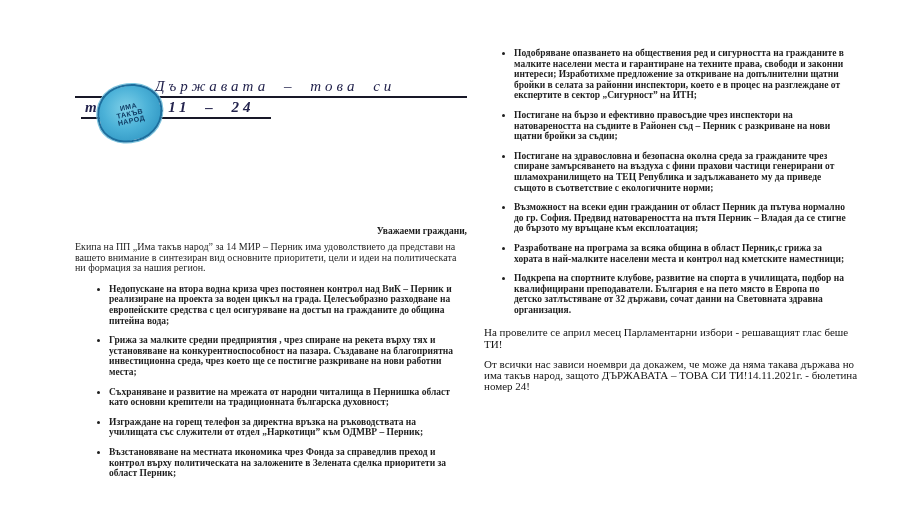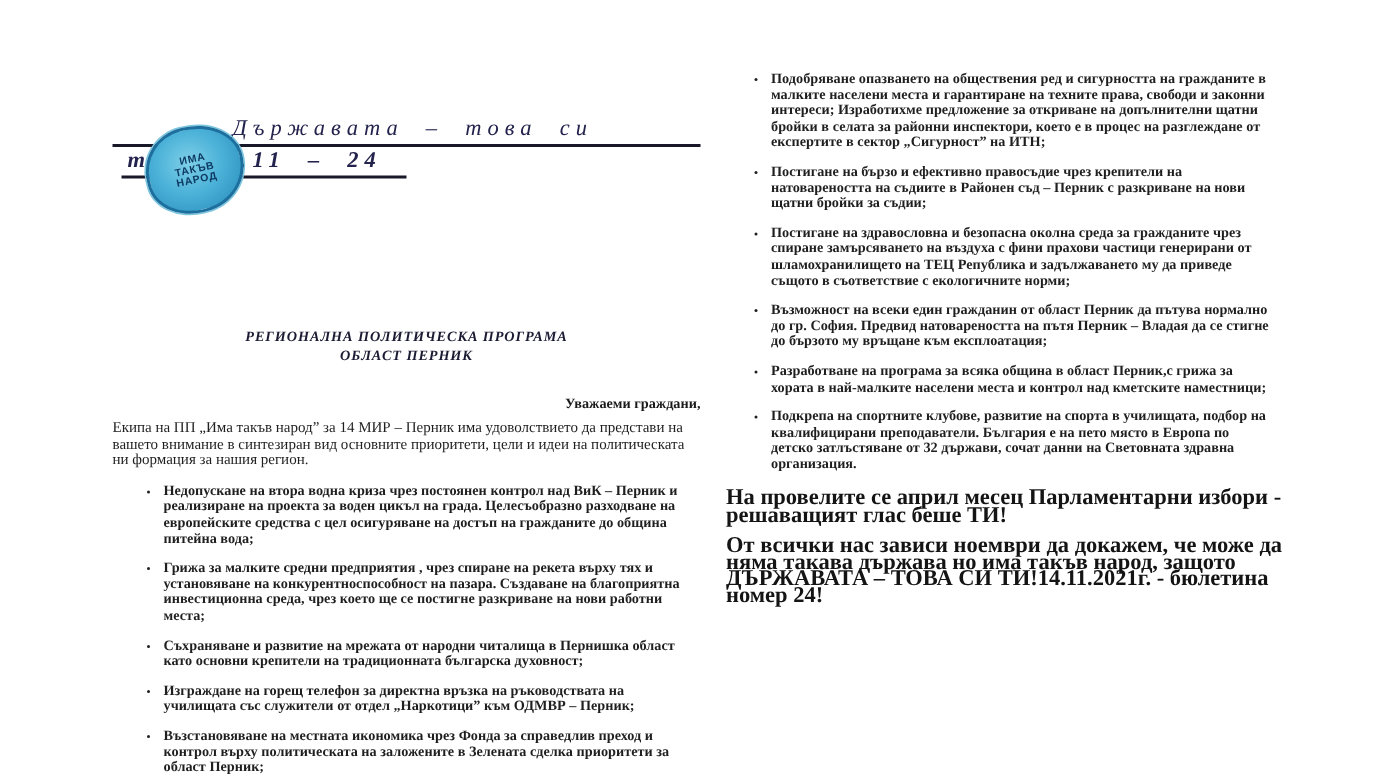--- a/index.html
+++ b/index.html
@@ -45,21 +45,21 @@
   ul.bullets { margin:10px 12px 0 0; padding-left:34px; }
   ul.bullets li {
     font-size:9.5px; font-weight:bold; line-height:10.6px;
     margin-bottom:9px; color:#1f1f1f;
   }
   
   .right-col { position:absolute; left:484px; top:46px; width:374px; }
   .right-col ul.bullets { margin-top:2px; padding-left:30px; }
   .closing { margin-top:12px; }
   .closing p {
-    margin:0 0 9px 0; font-size:15px; font-weight:bold; line-height:11.2px; color:#141414;
+    margin:0 0 9px 0; font-size:11px; font-weight:normal; line-height:11.2px; color:#141414;
   }
 </style>
 </head>
 <body>
 
 <div class="page">
 
   <div class="left-col">
 
     <div class="header">
@@ -69,41 +69,37 @@
           <div>ТАКЪВ</div>
           <div>НАРОД</div>
         </div>
       </div>
       <div class="title-line1">Държавата – това си</div>
       <div class="title-line2-wrap">
         <span class="title-line2">ти! 14.11 – 24</span>
       </div>
     </div>
 
-    <div class="headings">
-      <div class="heading">РЕГИОНАЛНА ПОЛИТИЧЕСКА ПРОГРАМА</div>
-      <div class="heading">ОБЛАСТ ПЕРНИК</div>
-    </div>
 
     <div class="salutation">Уважаеми граждани,</div>
     <div class="intro">Екипа на ПП „Има такъв народ” за 14 МИР – Перник има удоволствието да представи на вашето внимание в синтезиран вид основните приоритети, цели и идеи на политическата ни формация за нашия регион.</div>
 
     <ul class="bullets">
       <li>Недопускане на втора водна криза чрез постоянен контрол над ВиК – Перник и реализиране на проекта за воден цикъл на града. Целесъобразно разходване на европейските средства с цел осигуряване на достъп на гражданите до община питейна вода;</li>
       <li>Грижа за малките средни предприятия , чрез спиране на рекета върху тях и установяване на конкурентноспособност на пазара. Създаване на благоприятна инвестиционна среда, чрез което ще се постигне разкриване на нови работни места;</li>
       <li>Съхраняване и развитие на мрежата от народни читалища в Пернишка област като основни крепители на традиционната българска духовност;</li>
       <li>Изграждане на горещ телефон за директна връзка на ръководствата на училищата със служители от отдел „Наркотици” към ОДМВР – Перник;</li>
       <li>Възстановяване на местната икономика чрез Фонда за справедлив преход и контрол върху политическата на заложените в Зелената сделка приоритети за област Перник;</li>
     </ul>
   </div>
 
   <div class="right-col">
     <ul class="bullets">
       <li>Подобряване опазването на обществения ред и сигурността на гражданите в малките населени места и гарантиране на техните права, свободи и законни интереси; Изработихме предложение за откриване на допълнителни щатни бройки в селата за районни инспектори, което е в процес на разглеждане  от експертите в сектор „Сигурност” на ИТН;</li>
-      <li>Постигане на бързо и ефективно правосъдие чрез крепители на натовареността на съдиите в Районен съд – Перник с разкриване на нови щатни бройки за съдии;</li>
+      <li>Постигане на бързо и ефективно правосъдие чрез инспектори на натовареността на съдиите в Районен съд – Перник с разкриване на нови щатни бройки за съдии;</li>
       <li>Постигане на здравословна и безопасна околна среда за гражданите чрез спиране замърсяването на въздуха с фини прахови частици генерирани от шламохранилището на ТЕЦ Република и задължаването му да приведе същото в съответствие с екологичните норми;</li>
       <li>Възможност на всеки един гражданин от област Перник да пътува нормално до гр. София. Предвид натовареността на пътя  Перник – Владая  да се стигне до бързото му връщане към експлоатация;</li>
       <li>Разработване на програма за всяка община в област Перник,с грижа за хората в най-малките населени места и контрол над кметските наместници;</li>
       <li>Подкрепа на спортните клубове, развитие на спорта в училищата, подбор на квалифицирани преподаватели. България е на пето място в Европа по детско затлъстяване от 32 държави, сочат данни на Световната здравна организация.</li>
     </ul>
 
     <div class="closing">
       <p>На провелите се април месец Парламентарни избори - решаващият глас беше ТИ!</p>
       <p>От всички нас зависи ноември да докажем, че може да няма такава държава но има такъв народ, защото ДЪРЖАВАТА – ТОВА СИ ТИ!14.11.2021г. - бюлетина номер 24!</p>
     </div>

